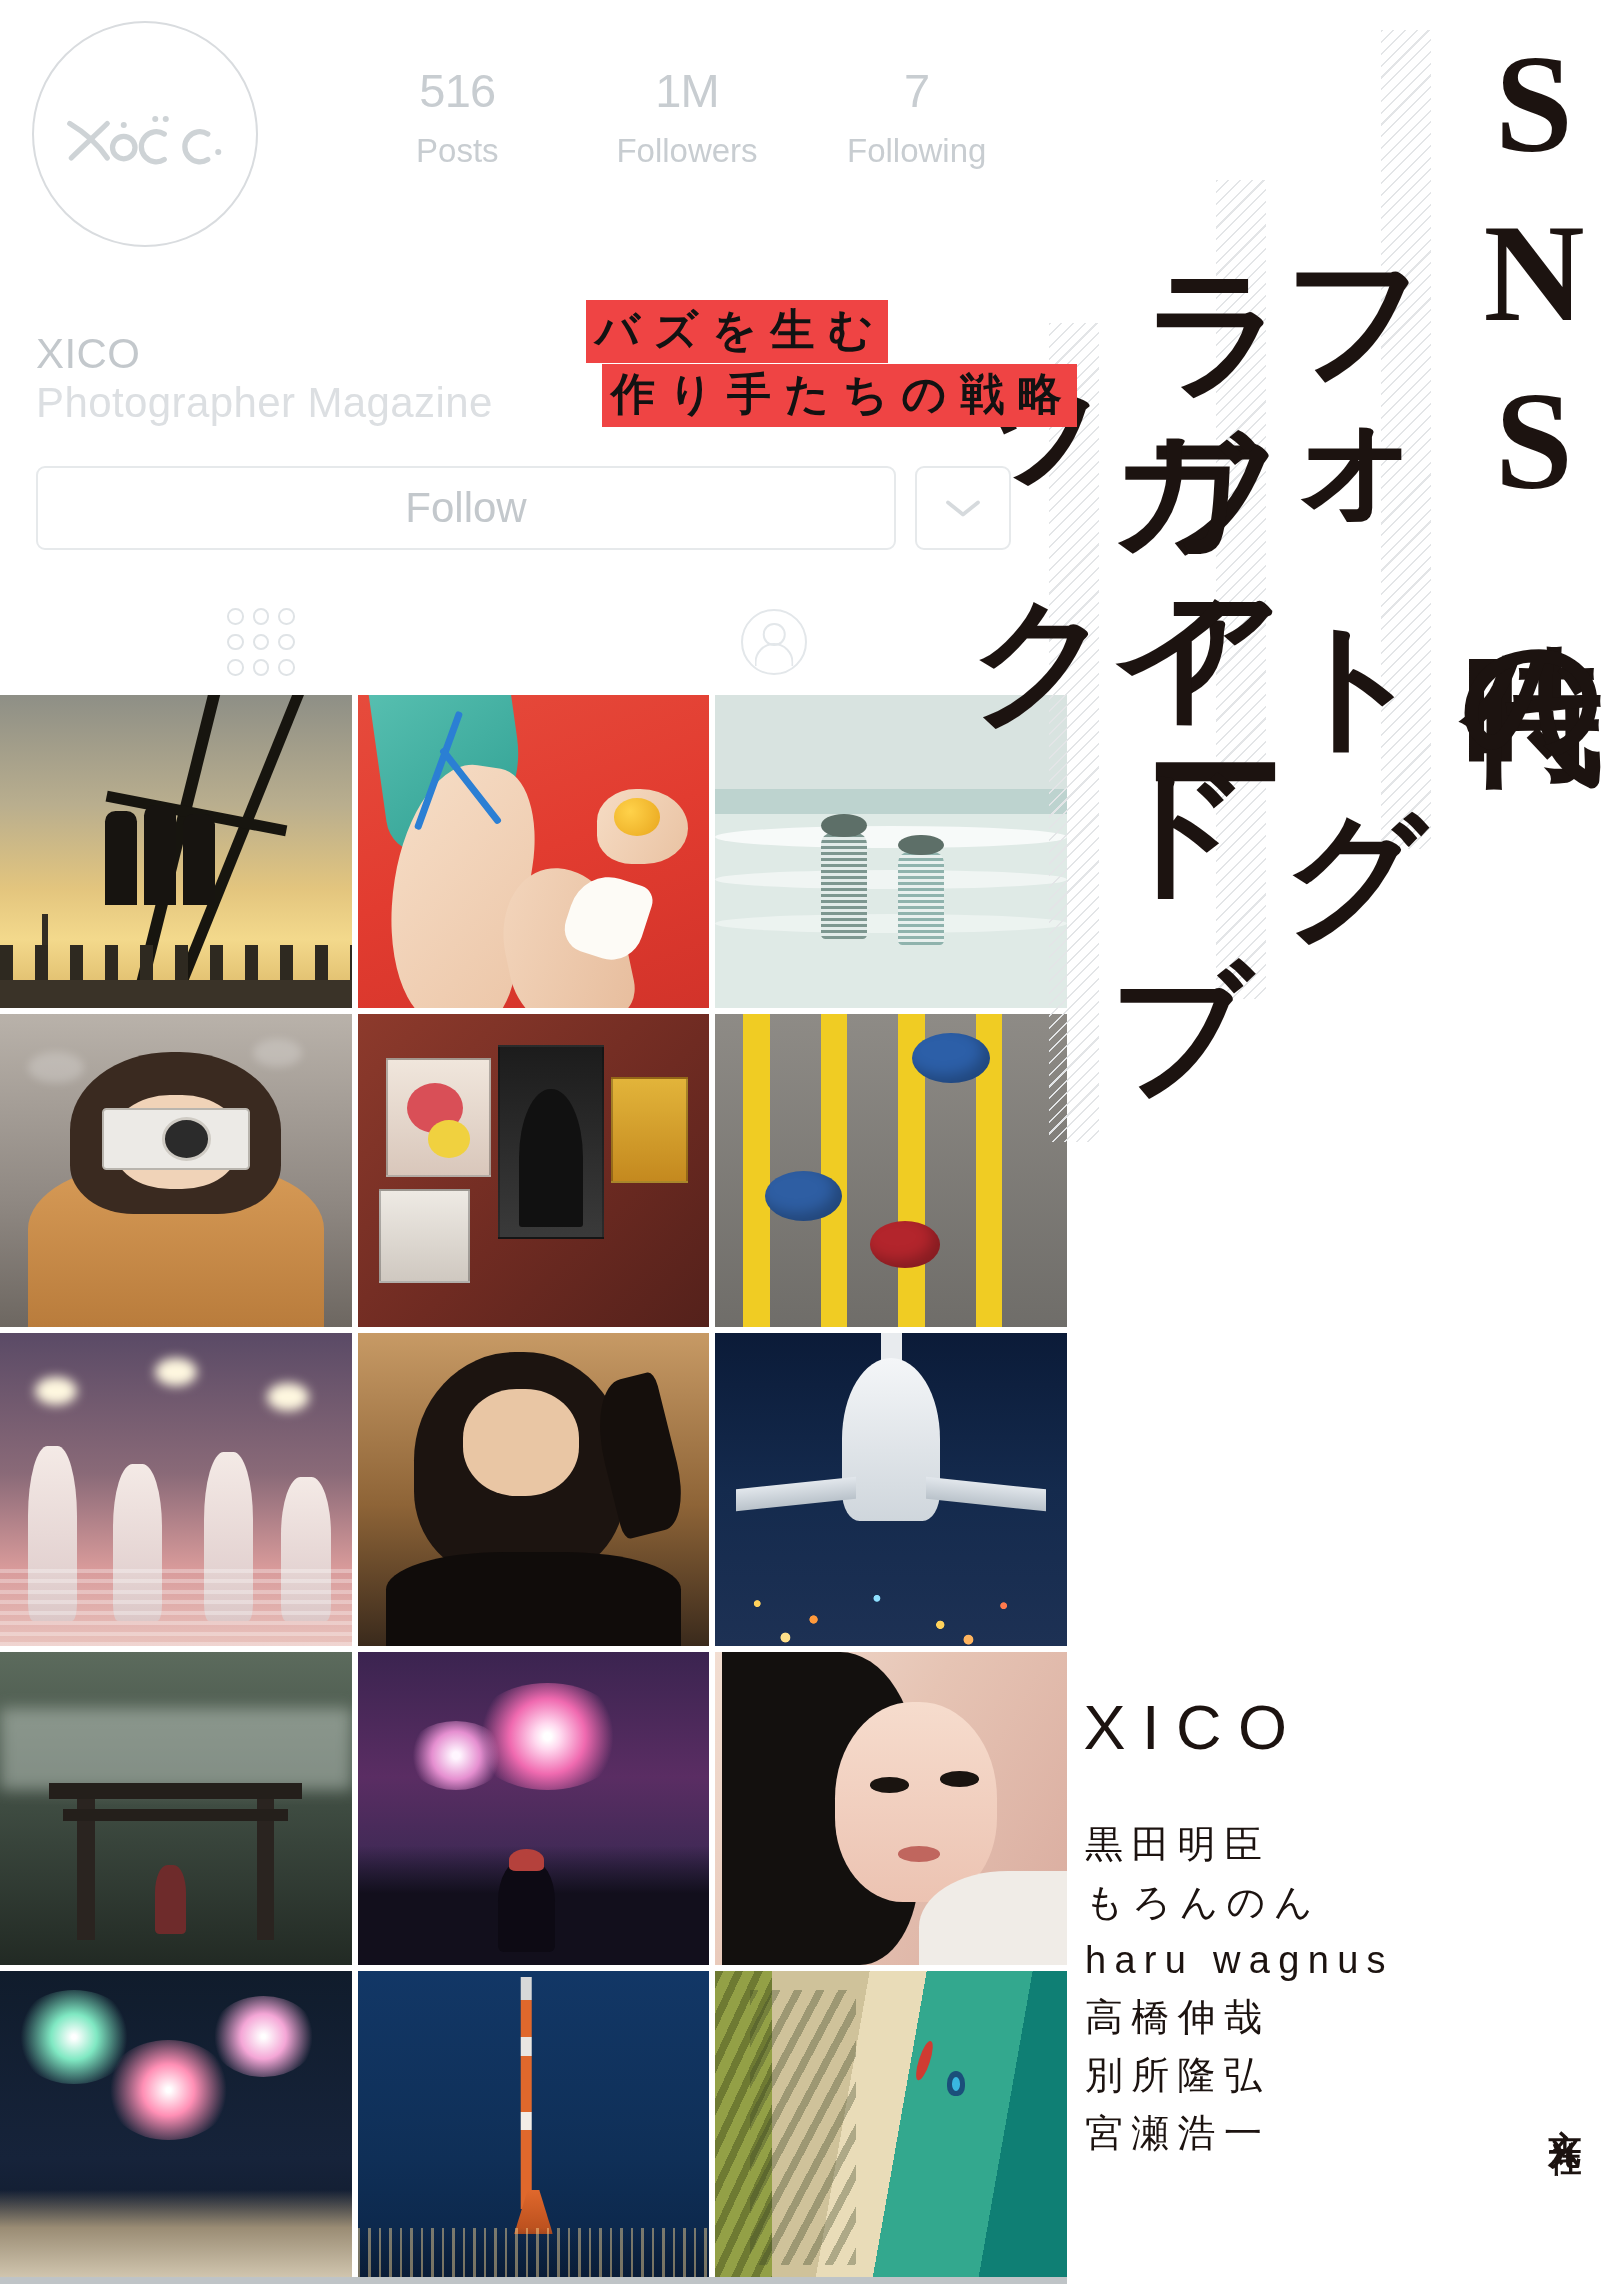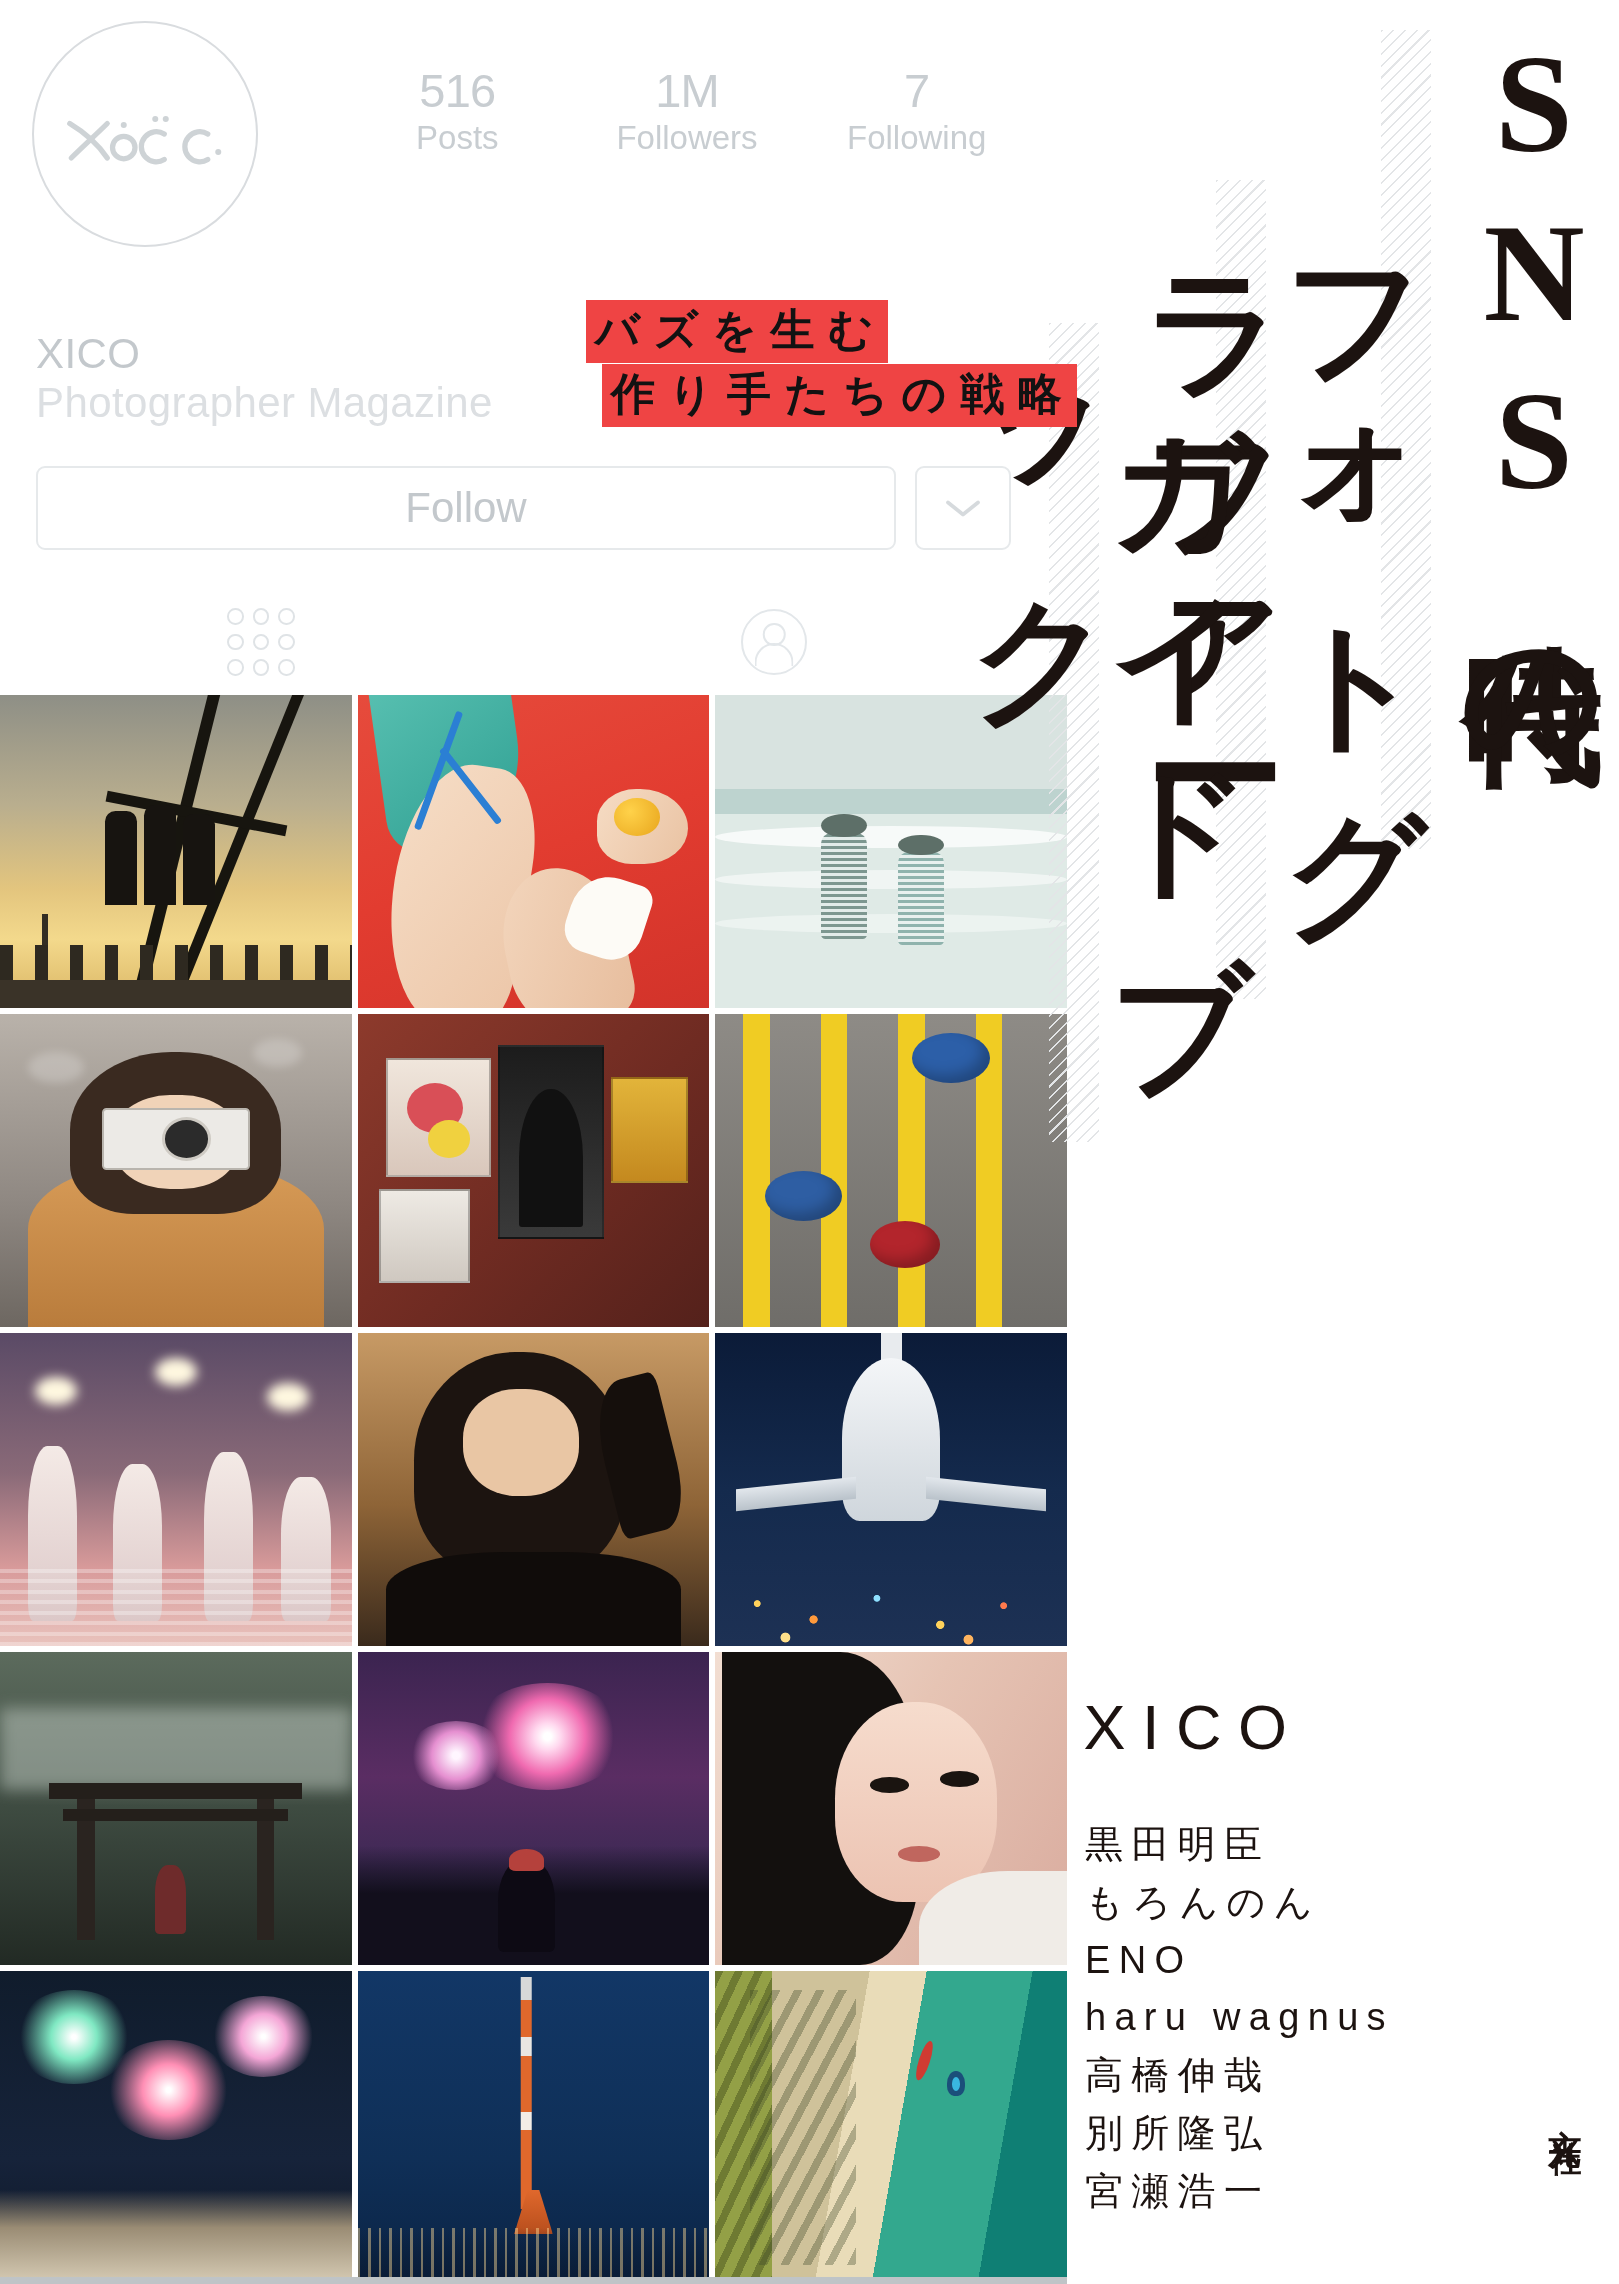--- a/index.html
+++ b/index.html
@@ -18,21 +18,21 @@
   .avatar{
     position:absolute;left:32px;top:21px;width:222px;height:222px;
     border:2.3px solid #d9dcdf;border-radius:50%;
     display:flex;align-items:center;justify-content:center;
   }
   .avatar svg{width:173px;height:90px;}
 
   .stats{position:absolute;left:353px;top:66px;width:668px;display:flex;gap:21px;}
   .stat{flex:1;text-align:center;}
   .stat .num{font-size:47px;color:#c8cdd1;line-height:1.05;font-weight:400;letter-spacing:-0.8px;}
-  .stat .lbl{font-size:33px;color:#c8cdd1;line-height:1.2;margin-top:3px;}
+  .stat .lbl{font-size:33px;color:#c8cdd1;line-height:1.2;margin-top:16px;}
 
   .uname{position:absolute;left:36px;top:330px;font-size:42px;color:#c3c8cc;letter-spacing:0.4px;}
   .ubio{position:absolute;left:36px;top:379px;font-size:42px;color:#dcdfe2;letter-spacing:0.4px;}
 
   .follow-btn{
     position:absolute;left:36px;top:466px;width:860px;height:84px;
     border:2.3px solid #e6e9eb;border-radius:9px;background:#fff;
     display:flex;align-items:center;justify-content:center;
     font-size:42px;color:#c3c8cc;box-sizing:border-box;
   }
@@ -510,21 +510,20 @@
 
     <div class="tcol tc1">SNS時代の</div>
     <div class="tcol tc2">フォトグラファー</div>
     <div class="tcol tc3">ガイドブック</div>
 
     <div class="author-main">XICO</div>
 
     <div class="author-list">
       <div>黒田明臣</div>
       <div>もろんのん</div>
-      <div>ENO</div>
       <div>haru wagnus</div>
       <div>高橋伸哉</div>
       <div>別所隆弘</div>
       <div>宮瀬浩一</div>
     </div>
 
     <div class="publisher">玄光社</div>
   </div>
 
 </div>

